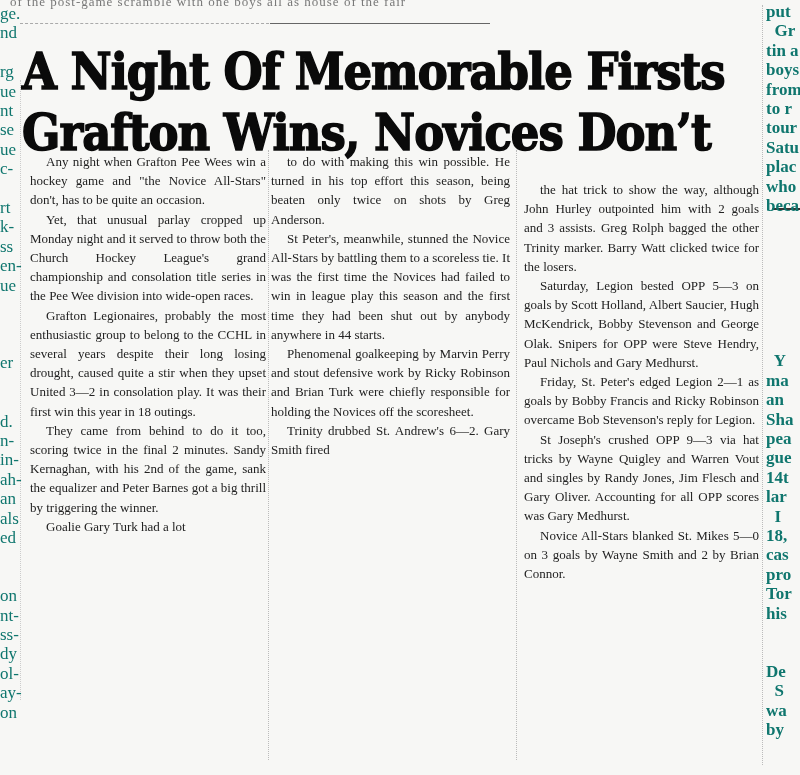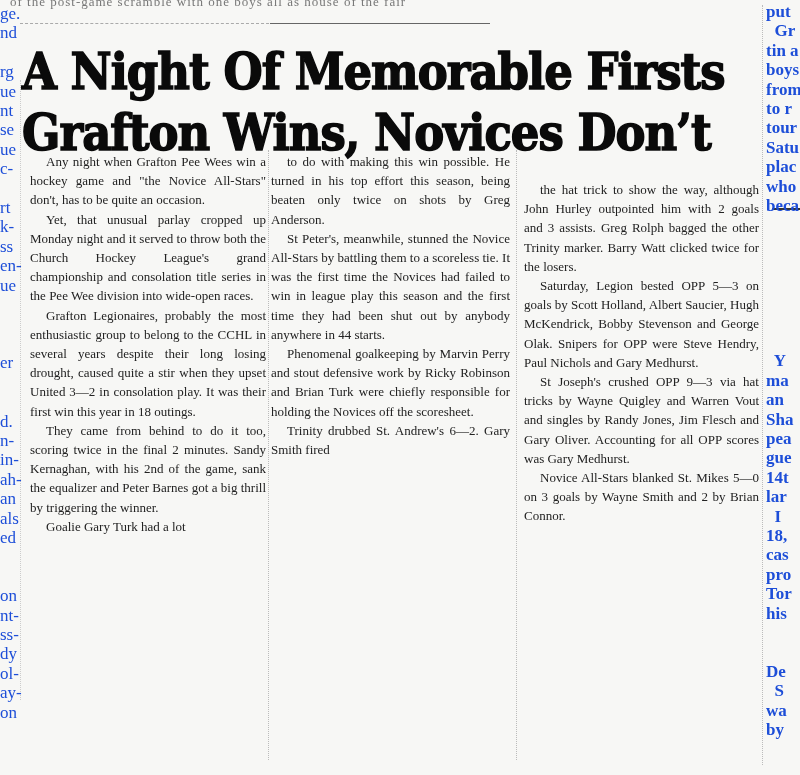--- a/index.html
+++ b/index.html
@@ -36,21 +36,21 @@
     text-align: justify; color: #222;
   }
   .col p { margin: 0; text-indent: 16px; }
   .col1 { left: 30px; width: 236px; }
   .col2 { left: 271px; width: 239px; }
   .col3 { left: 524px; width: 235px; margin-top: 28px; }
   .vsep {
     position: absolute; top: 150px; width: 0; border-left: 1px dotted #bbb;
   }
   .edge {
-    position: absolute; font-size: 17px; line-height: 19.4px; color: #1d4ed8;
+    position: absolute; font-size: 17px; line-height: 19.4px; color: #0f766e;
     white-space: pre; overflow: hidden;
   }
   .edge-left { left: 0; width: 22px; }
   .edge-right { left: 766px; width: 34px; }
   .edge-sep-l { position: absolute; left: 20px; top: 80px; height: 620px; border-left: 1px dotted #ccc; }
   .edge-sep-r { position: absolute; left: 762px; top: 5px; height: 760px; border-left: 1px dotted #bbb; }
   .dash-r { position: absolute; left: 772px; top: 208px; width: 28px; border-top: 2px solid #333; }
 </style>
 </head>
 <body>
@@ -160,17 +160,18 @@
   <div class="col col2">
     <p>to do with making this win possible. He turned in his top effort this season, being beaten only twice on shots by Greg Anderson.</p>
     <p>St Peter's, meanwhile, stunned the Novice All-Stars by battling them to a scoreless tie. It was the first time the Novices had failed to win in league play this season and the first time they had been shut out by anybody anywhere in 44 starts.</p>
     <p>Phenomenal goalkeeping by Marvin Perry and stout defensive work by Ricky Robinson and Brian Turk were chiefly responsible for holding the Novices off the scoresheet.</p>
     <p>Trinity drubbed St. Andrew's 6—2. Gary Smith fired</p>
   </div>
 
   <div class="col col3">
     <p>the hat trick to show the way, although John Hurley outpointed him with 2 goals and 3 assists. Greg Rolph bagged the other Trinity marker. Barry Watt clicked twice for the losers.</p>
     <p>Saturday, Legion bested OPP 5—3 on goals by Scott Holland, Albert Saucier, Hugh McKendrick, Bobby Stevenson and George Olak. Snipers for OPP were Steve Hendry, Paul Nichols and Gary Medhurst.</p>
+    <p>Friday, St. Peter's edged Legion 2—1 as goals by Bobby Francis and Ricky Robinson overcame Bob Stevenson's reply for Legion.</p>
     <p>St Joseph's crushed OPP 9—3 via hat tricks by Wayne Quigley and Warren Vout and singles by Randy Jones, Jim Flesch and Gary Oliver. Accounting for all OPP scores was Gary Medhurst.</p>
     <p>Novice All-Stars blanked St. Mikes 5—0 on 3 goals by Wayne Smith and 2 by Brian Connor.</p>
   </div>
 
 </div>
 
 </body></html>

